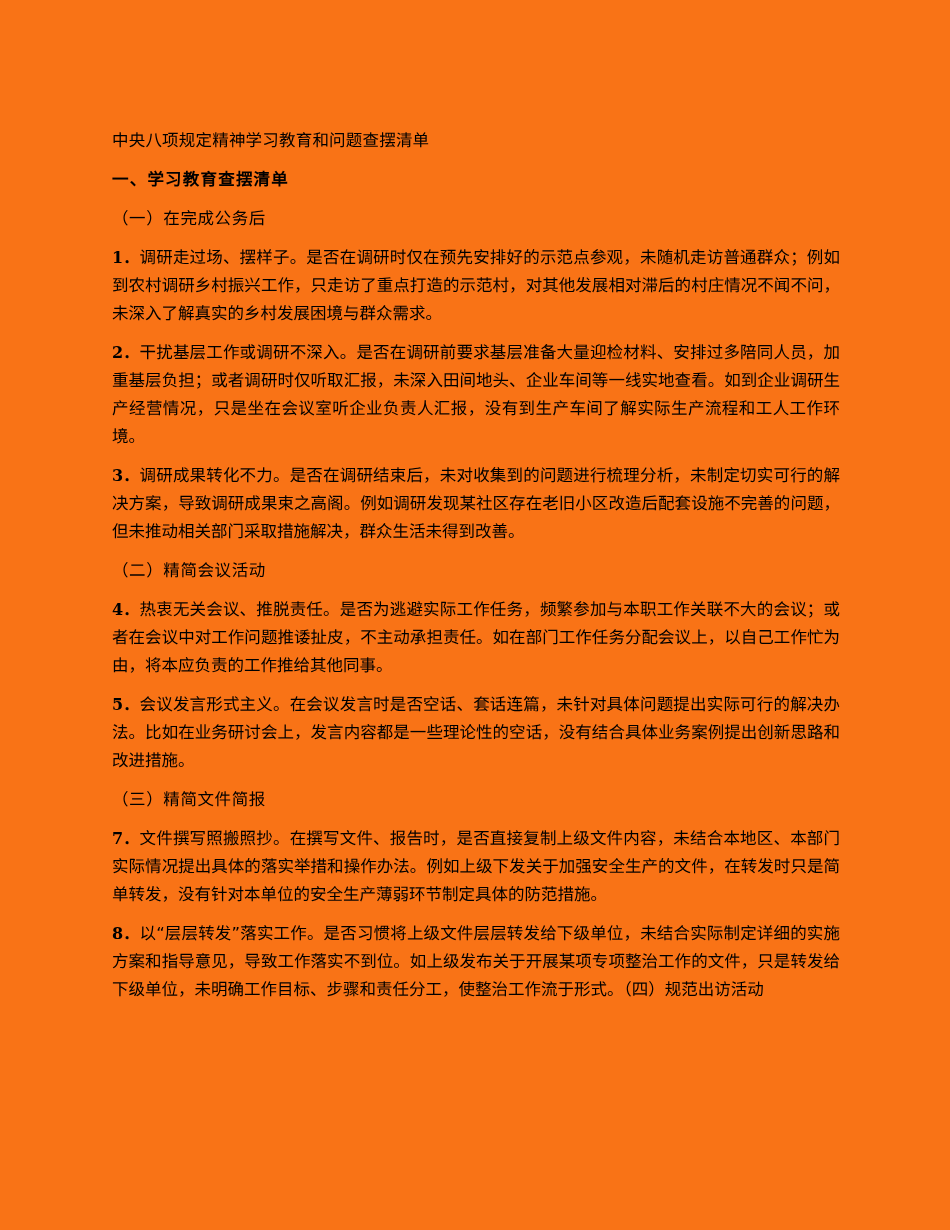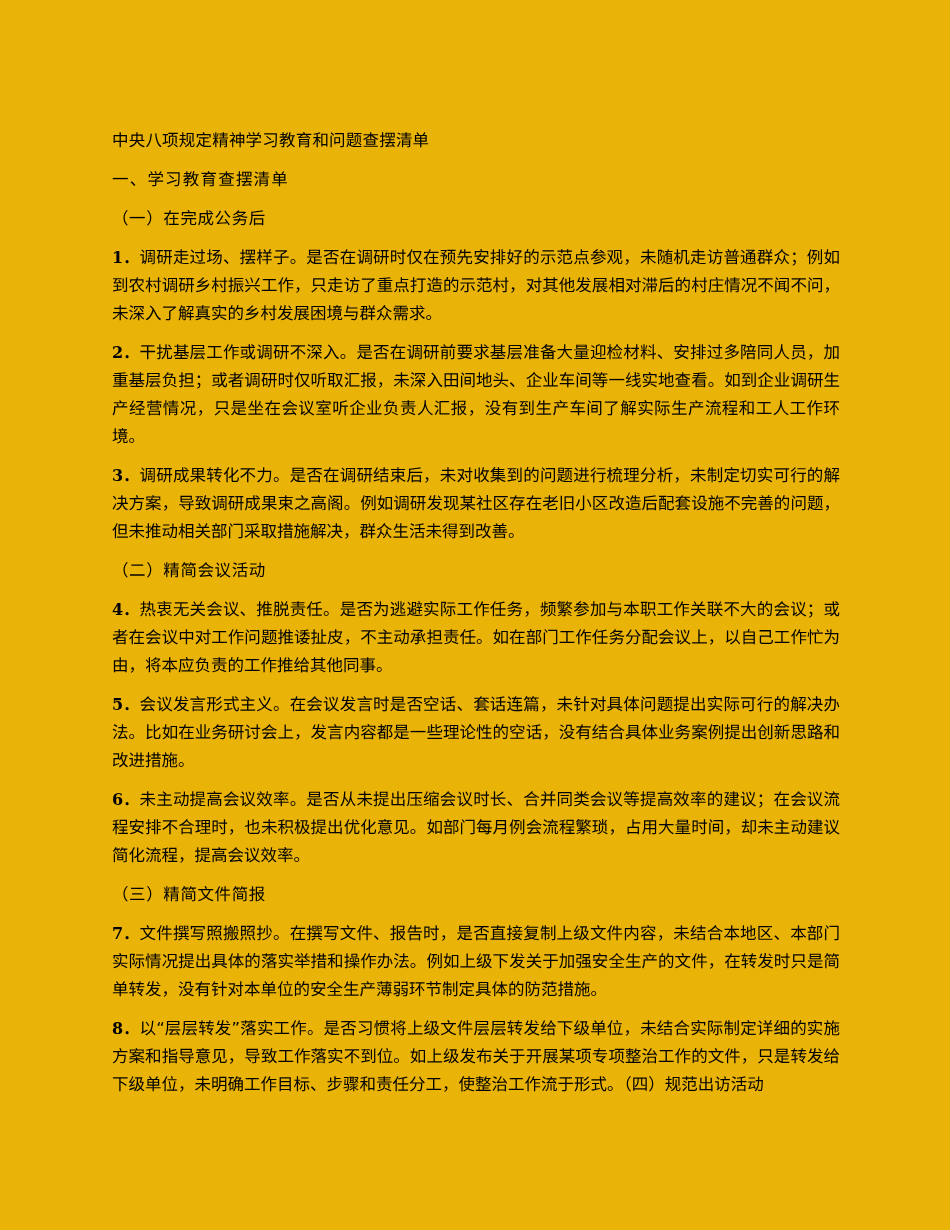--- a/index.html
+++ b/index.html
@@ -12,21 +12,21 @@
   body {
     font-family: "DejaVu Sans", "Liberation Sans", sans-serif;
     color: #000000;
   }
 
   .page {
     position: relative;
     width: 950px;
     height: 1230px;
     margin: 0 auto;
-    background: #eab308;
+    background: #f97316;
     box-sizing: border-box;
     overflow: hidden;
   }
 
   .content {
     position: absolute;
     left: 112px;
     top: 127px;
     width: 728px;
   }
@@ -41,20 +41,21 @@
     white-space: nowrap;
   }
 
   
   .heading-1 {
     font-size: 16.5px;
     line-height: 28px;
     letter-spacing: 1.2px;
     margin: 0 0 11px 0;
     white-space: nowrap;
+    font-weight: bold;
   }
 
   
   .heading-2 {
     font-size: 16.5px;
     line-height: 28px;
     letter-spacing: 0.6px;
     margin: 0 0 11px 0;
     white-space: nowrap;
   }
@@ -98,21 +99,20 @@
     <p class="para"><span class="num">2</span><span class="num">．</span><span>干扰基层工作或调研不深入。是否在调研前要求基层准备大量迎检材料、安排过多陪同人员，加重基层负担；或者调研时仅听取汇报，未深入田间地头、企业车间等一线实地查看。如到企业调研生产经营情况，只是坐在会议室听企业负责人汇报，没有到生产车间了解实际生产流程和工人工作环境。</span></p>
 
     <p class="para"><span class="num">3</span><span class="num">．</span><span>调研成果转化不力。是否在调研结束后，未对收集到的问题进行梳理分析，未制定切实可行的解决方案，导致调研成果束之高阁。例如调研发现某社区存在老旧小区改造后配套设施不完善的问题，但未推动相关部门采取措施解决，群众生活未得到改善。</span></p>
 
     <p class="heading-2">（二）精简会议活动</p>
 
     <p class="para"><span class="num">4</span><span class="num">．</span><span>热衷无关会议、推脱责任。是否为逃避实际工作任务，频繁参加与本职工作关联不大的会议；或者在会议中对工作问题推诿扯皮，不主动承担责任。如在部门工作任务分配会议上，以自己工作忙为由，将本应负责的工作推给其他同事。</span></p>
 
     <p class="para"><span class="num">5</span><span class="num">．</span><span>会议发言形式主义。在会议发言时是否空话、套话连篇，未针对具体问题提出实际可行的解决办法。比如在业务研讨会上，发言内容都是一些理论性的空话，没有结合具体业务案例提出创新思路和改进措施。</span></p>
 
-    <p class="para"><span class="num">6</span><span class="num">．</span><span>未主动提高会议效率。是否从未提出压缩会议时长、合并同类会议等提高效率的建议；在会议流程安排不合理时，也未积极提出优化意见。如部门每月例会流程繁琐，占用大量时间，却未主动建议简化流程，提高会议效率。</span></p>
 
     <p class="heading-2">（三）精简文件简报</p>
 
     <p class="para"><span class="num">7</span><span class="num">．</span><span>文件撰写照搬照抄。在撰写文件、报告时，是否直接复制上级文件内容，未结合本地区、本部门实际情况提出具体的落实举措和操作办法。例如上级下发关于加强安全生产的文件，在转发时只是简单转发，没有针对本单位的安全生产薄弱环节制定具体的防范措施。</span></p>
 
     <p class="para"><span class="num">8</span><span class="num">．</span><span>以“层层转发”落实工作。是否习惯将上级文件层层转发给下级单位，未结合实际制定详细的实施方案和指导意见，导致工作落实不到位。如上级发布关于开展某项专项整治工作的文件，只是转发给下级单位，未明确工作目标、步骤和责任分工，使整治工作流于形式。（四）规范出访活动</span></p>
 
 
   </div>
 </div>

